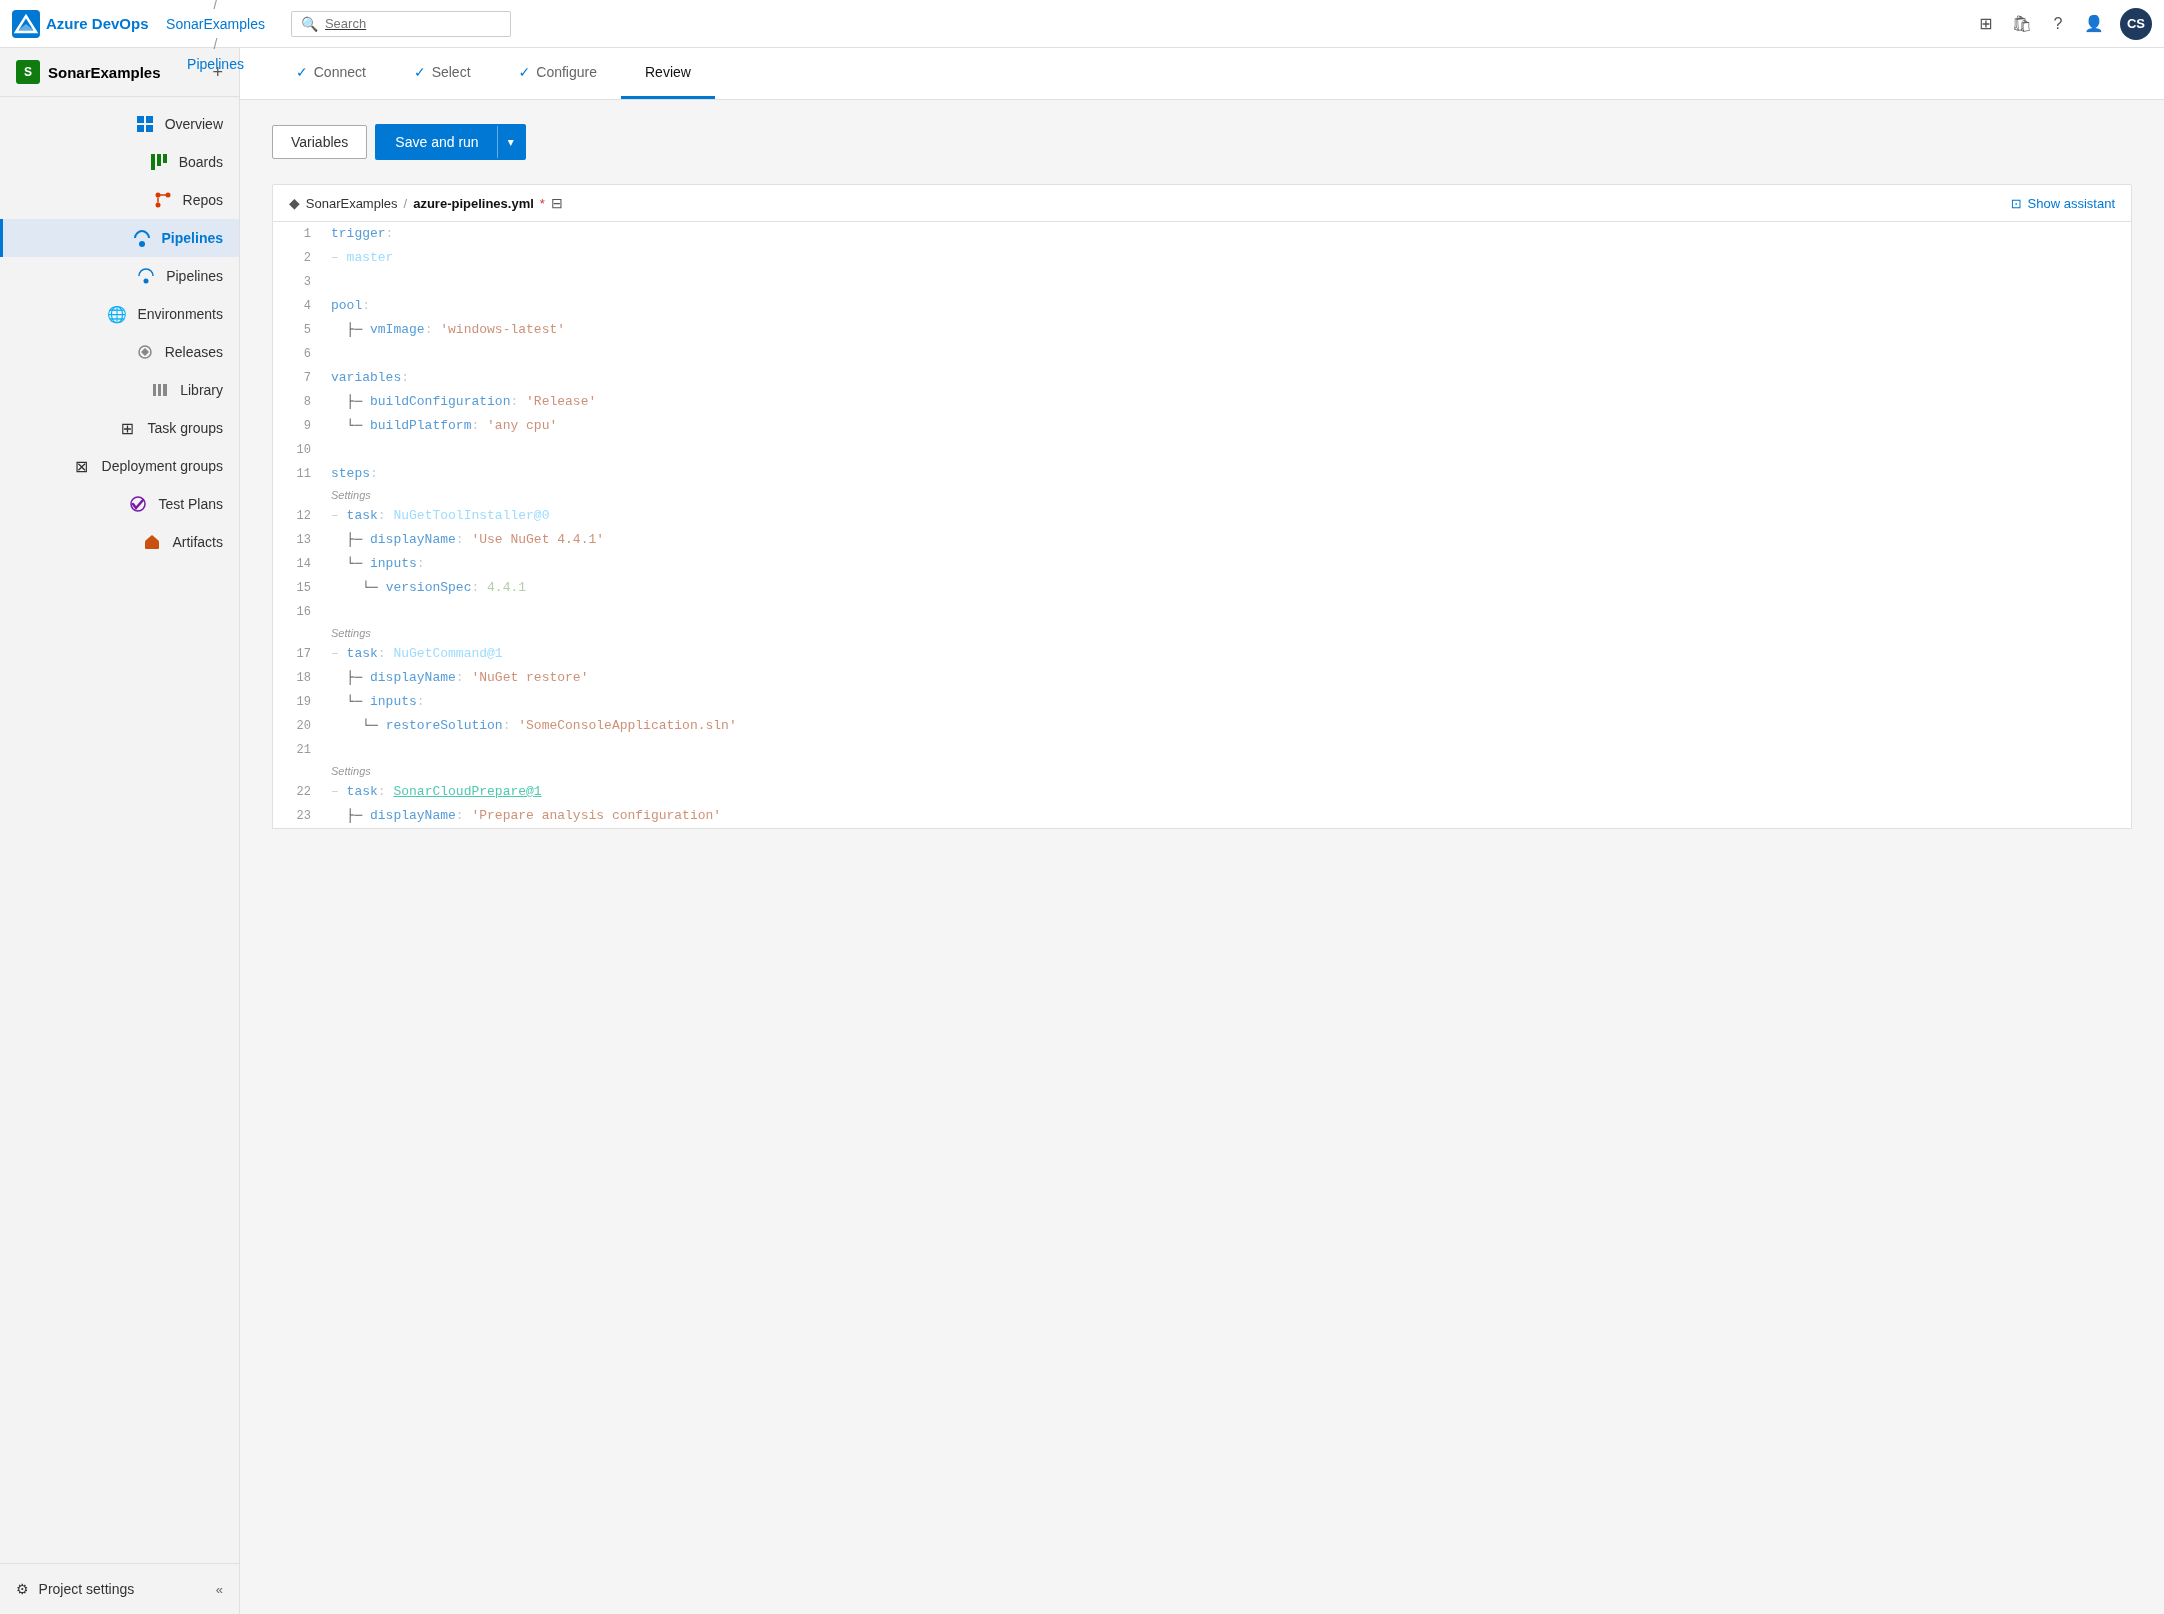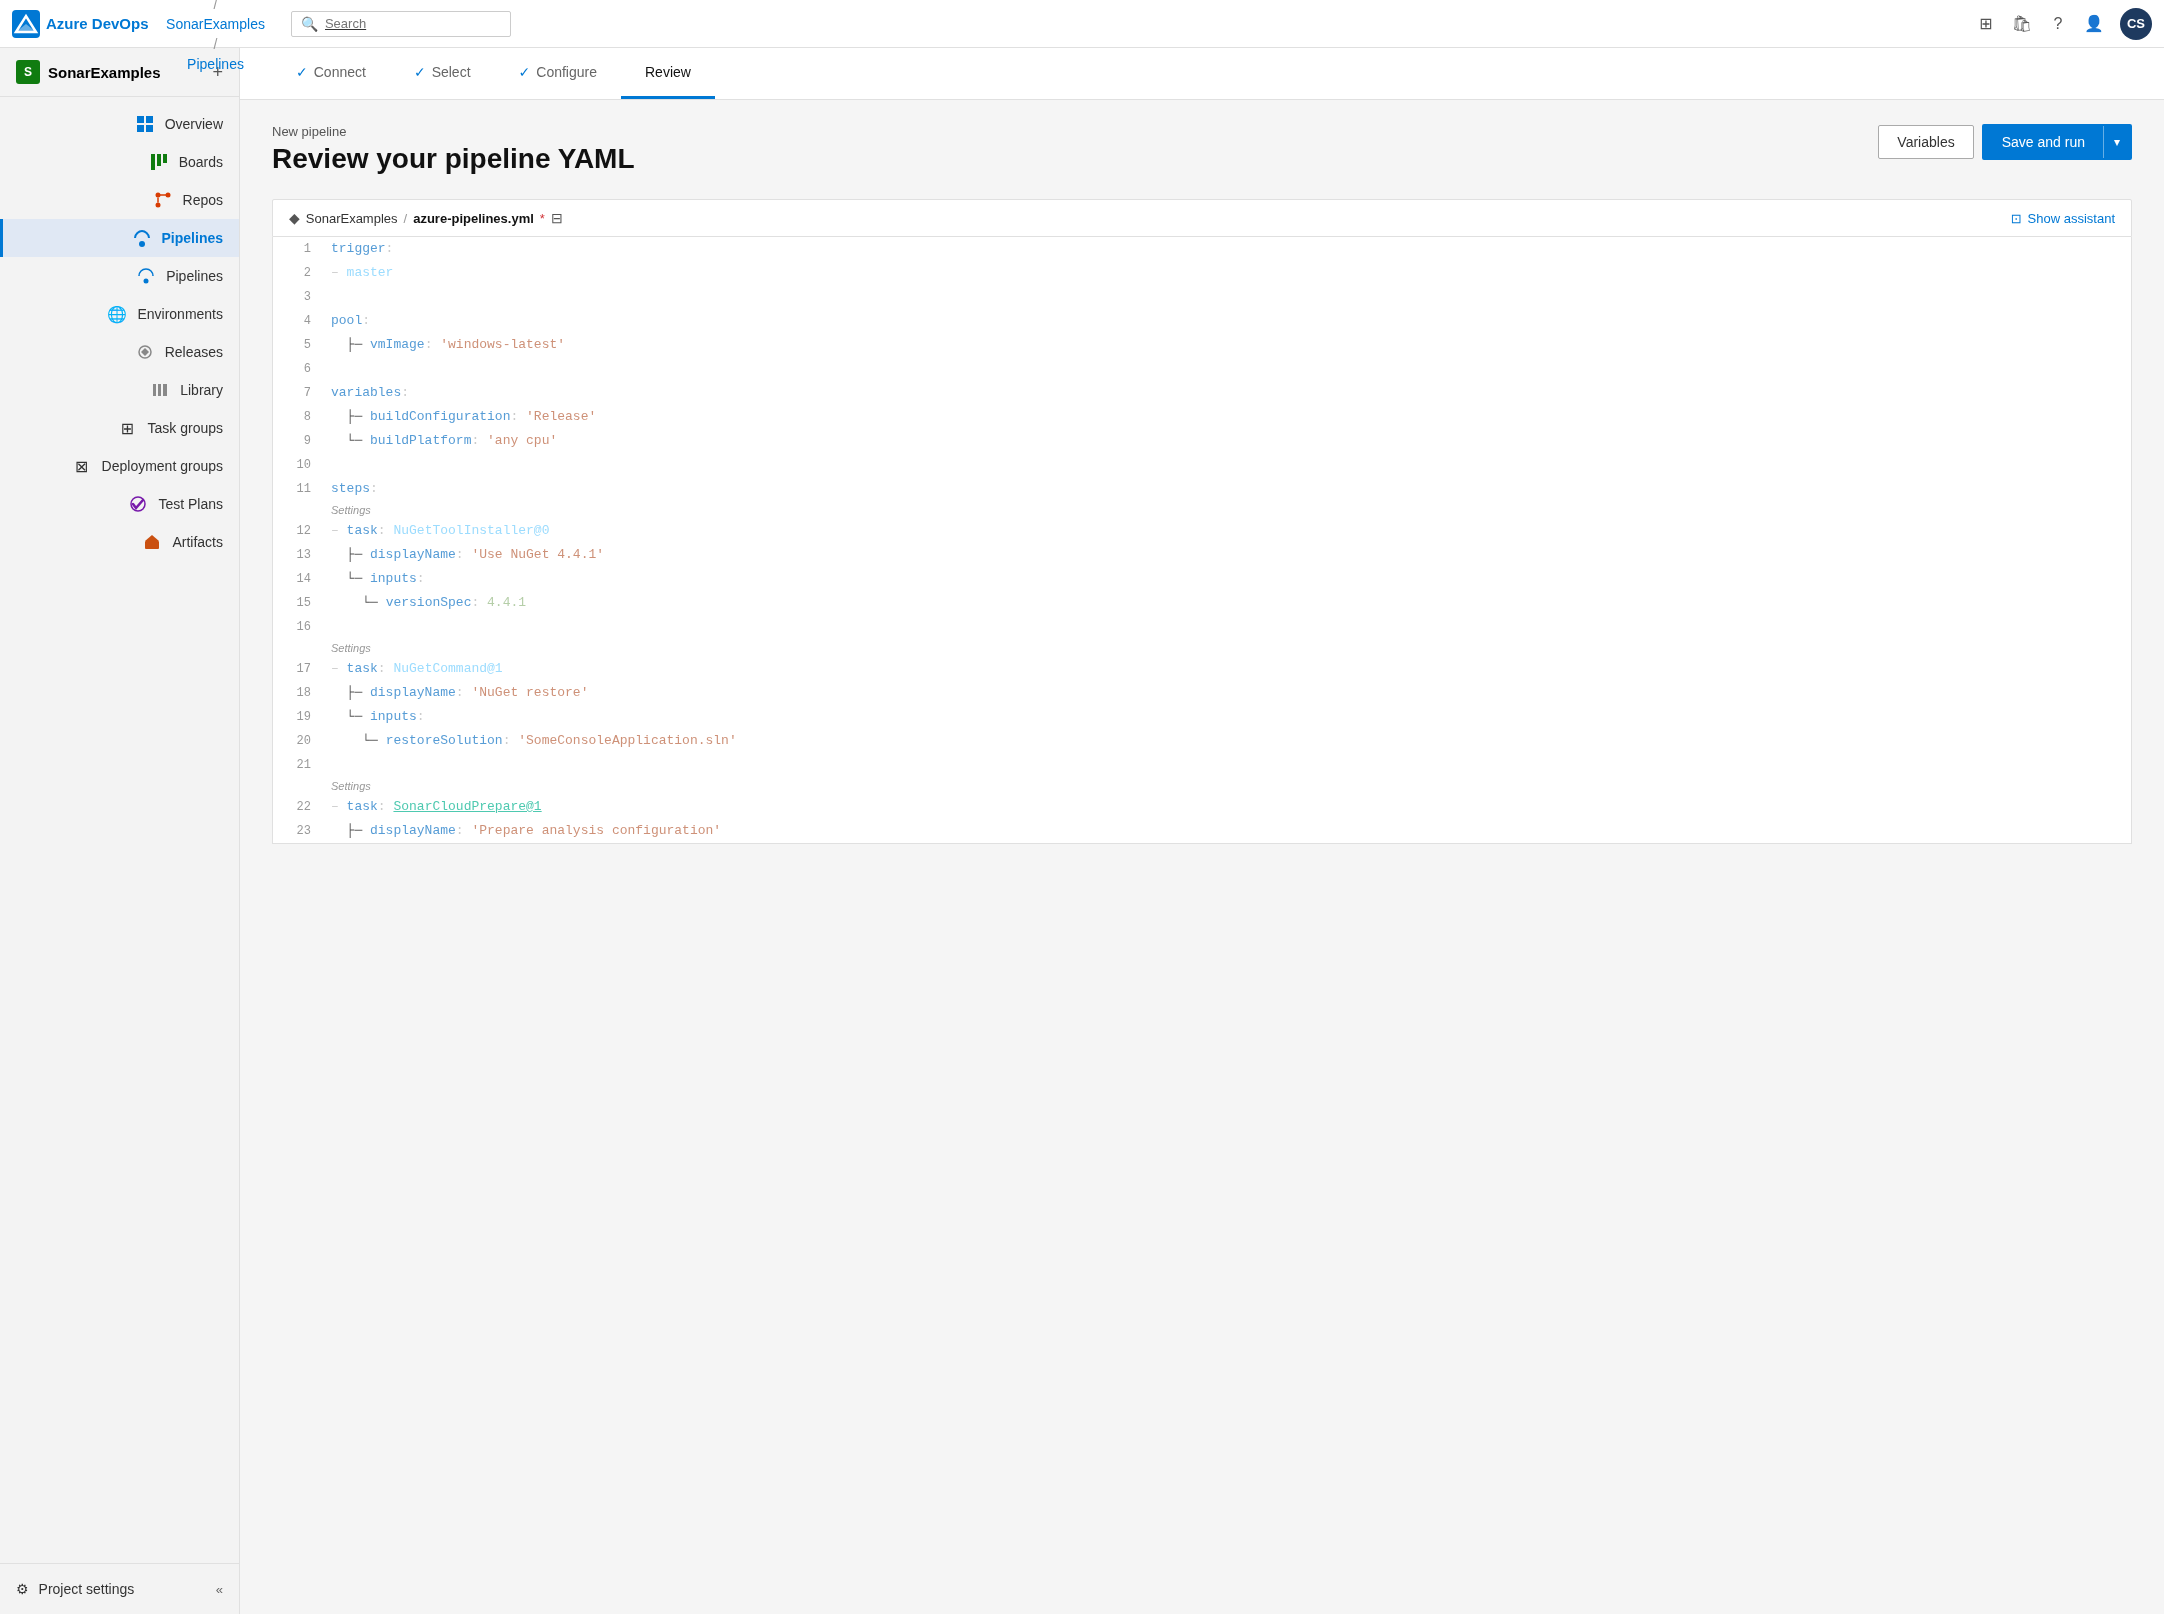--- a/index.html
+++ b/index.html
@@ -333,24 +333,20 @@
         <span>Configure</span>
       </div>
       <div class="wizard-step active">
         <span>Review</span>
       </div>
     </div>
 
     <div class="pipeline-content">
 
       <div class="pipeline-header">
-        <div class="pipeline-title-section">
-          <div class="pipeline-label">New pipeline</div>
-          <div class="pipeline-title">Review your pipeline YAML</div>
-        </div>
         <div class="pipeline-actions">
           <button class="btn-variables">Variables</button>
           <div class="btn-save-run">
             <button class="btn-save-run-main">Save and run</button>
             <button class="btn-save-run-dropdown">
               <span>▾</span>
             </button>
           </div>
         </div>
       </div>

